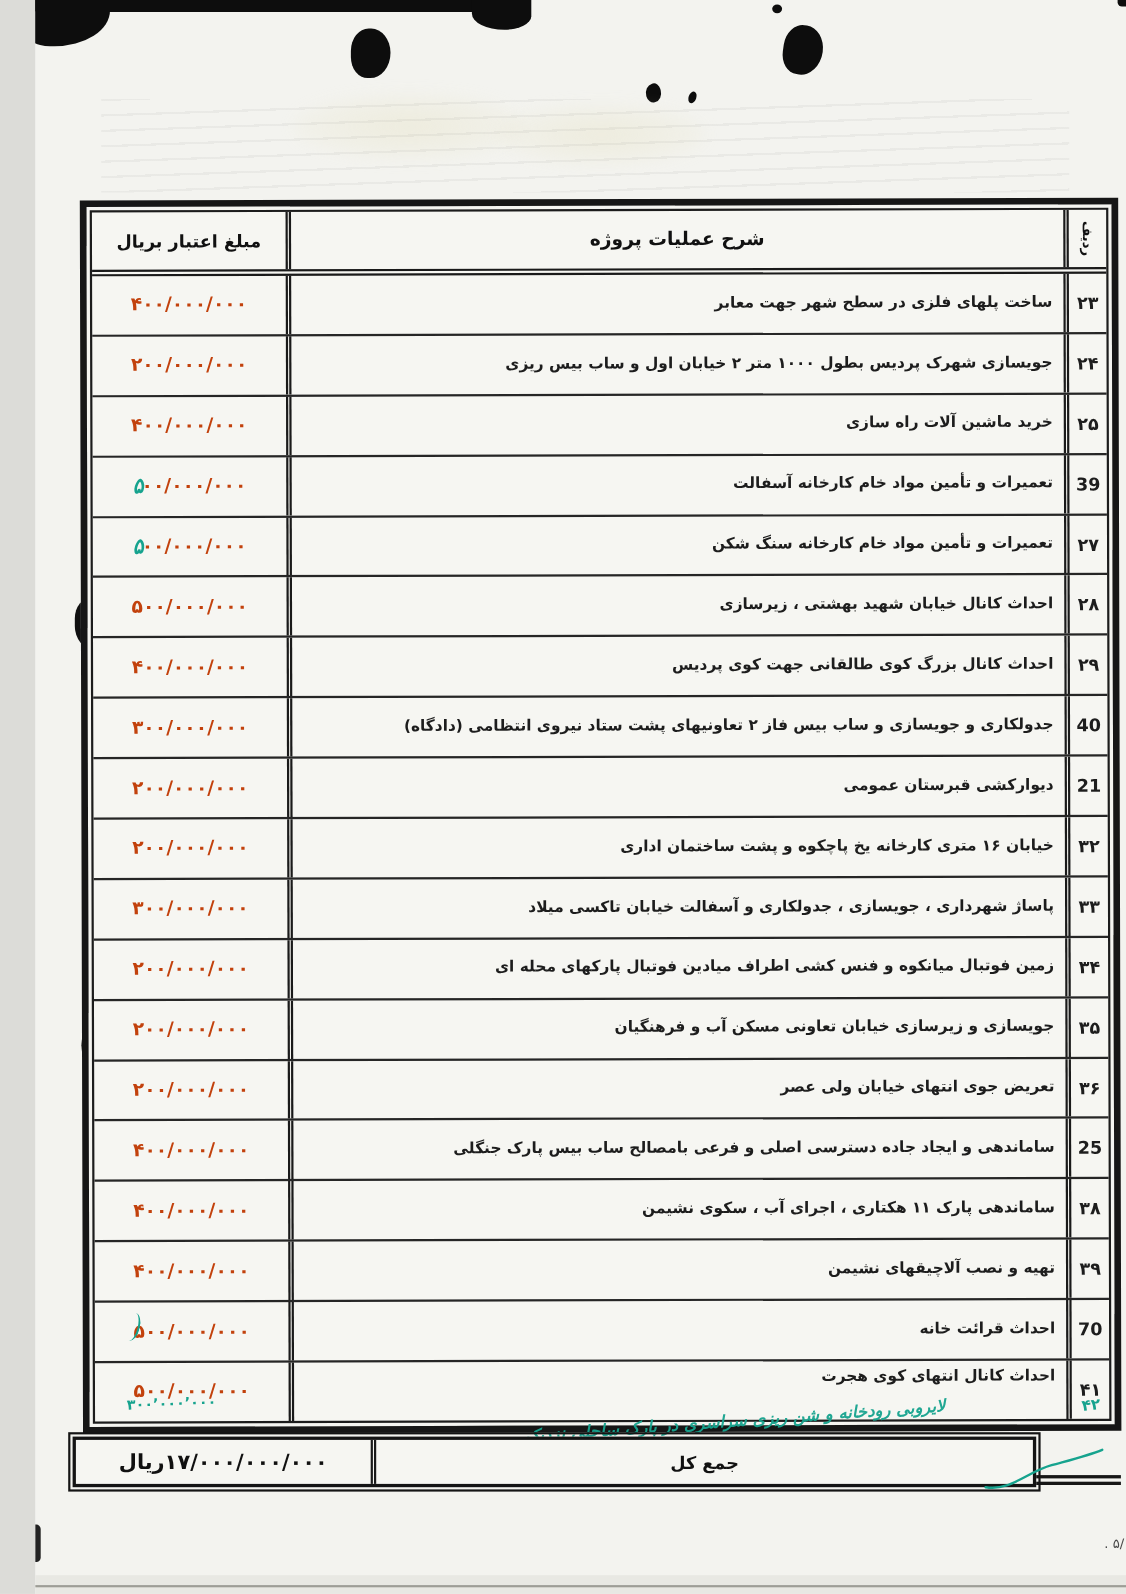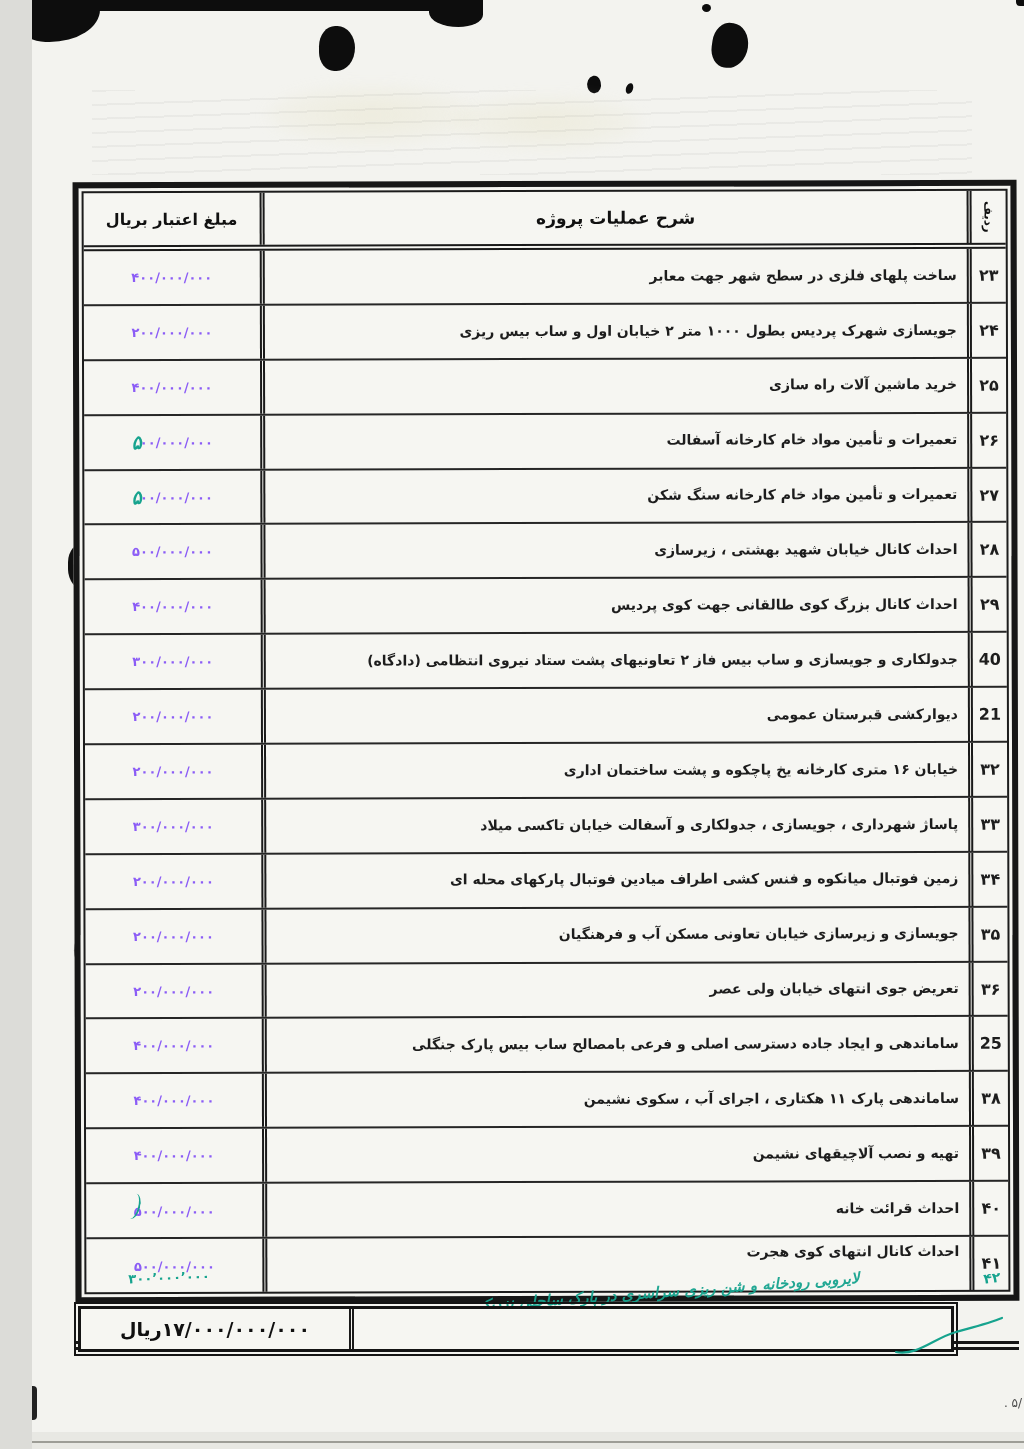--- a/index.html
+++ b/index.html
@@ -51,42 +51,42 @@
     transform:rotate(-0.15deg);
   }
   .hrow{flex:0 0 52px;display:flex;border-bottom:6px double #1a1a1a;}
   .trow{flex:1 1 0;display:flex;border-bottom:2px solid #262626;position:relative;}
   .trow:last-child{border-bottom:none;}
   .c-amt{flex:0 0 176px;display:flex;align-items:center;justify-content:center;direction:ltr;position:relative;}
   .c-desc{flex:1 1 auto;display:flex;align-items:center;border-left:5px double #1a1a1a;border-right:5px double #1a1a1a;position:relative;}
   .c-no{flex:0 0 34px;display:flex;align-items:center;justify-content:center;}
   .desc-text{direction:rtl;text-align:right;width:100%;padding:0 10px 0 6px;
     font-size:14px;font-weight:bold;color:#1d1d1d;line-height:1.25;}
-  .amt-text{font-size:13px;font-weight:bold;color:#8b5cf6;letter-spacing:.5px;white-space:nowrap;}
+  .amt-text{font-size:17px;font-weight:bold;color:#c2410c;letter-spacing:.5px;white-space:nowrap;}
   .no-text{font-size:16px;font-weight:bold;color:#1d1d1d;}
   .h-amt-label{font-size:16px;font-weight:bold;color:#111;}
   .h-desc-label{font-size:17px;font-weight:bold;color:#111;width:100%;text-align:center;}
   .h-no-label{font-size:12px;font-weight:bold;color:#111;display:block;transform:rotate(90deg);white-space:nowrap;}
   
   .hand{color:#16a38e;font-weight:bold;}
   .hand-digit{font-size:19px;font-style:italic;transform:rotate(-8deg);display:inline-block;margin-right:-2px;line-height:1;}
   .teal-check{position:absolute;left:-8px;top:-8px;width:12px;height:26px;
     border-right:2.5px solid #16a38e;border-radius:50%;transform:rotate(14deg);}
   .amt-wrap{position:relative;display:inline-block;}
   .hand-under-amt{position:absolute;left:-6px;top:14px;font-size:13px;letter-spacing:2px;transform:rotate(-2deg);white-space:nowrap;}
   .hand-under-no{position:absolute;left:2px;top:16px;font-size:14px;transform:rotate(-6deg);}
   .no-wrap{position:relative;display:inline-block;}
   .hand-note{position:absolute;right:110px;bottom:-10px;font-size:15px;font-style:italic;
     letter-spacing:1px;transform:rotate(-4deg);direction:rtl;white-space:nowrap;opacity:.95;}
   .r41 .desc-text{align-self:flex-start;padding-top:6px;}
   
   .total-box{
-    position:absolute;left:46px;top:1306px;width:876px;height:46px;box-sizing:border-box;
+    position:absolute;left:34px;top:1306px;width:876px;height:46px;box-sizing:border-box;
     border:3px solid #141414;outline:2px solid #141414;outline-offset:2px;
-    background:#f6f6f2;display:flex;z-index:3;
+    background:#f6f6f2;display:flex;z-index:3;justify-content:flex-end;
   }
   .t-amt{flex:0 0 268px;display:flex;align-items:center;justify-content:center;border-right:5px double #1a1a1a;}
   .t-amt span{direction:rtl;font-size:19px;font-weight:bold;color:#101010;white-space:nowrap;}
   .t-label{flex:1;display:flex;align-items:center;justify-content:center;font-size:16px;font-weight:bold;color:#111;}
   .bottom-bar{position:absolute;left:42px;top:1341px;width:945px;height:0;border-top:9px double #161616;z-index:2;}
   .swoosh{position:absolute;left:858px;top:1312px;z-index:4;}
   .page-mark{position:absolute;left:926px;top:1396px;width:64px;text-align:right;
     font-size:12px;color:#4a4a4a;direction:ltr;}
 </style>
 </head>
@@ -164,21 +164,21 @@
 
     <div class="trow">
       <div class="c-amt">
         <span class="hand hand-digit">۵</span>
           <span class="amt-text">۰۰/۰۰۰/۰۰۰</span>
       </div>
       <div class="c-desc">
           <span class="desc-text">تعمیرات و تأمین مواد خام کارخانه آسفالت</span>
         </div>
       <div class="c-no">
-          <span class="no-text">۲۶</span>
+          <span class="no-text">39</span>
         </div>
     </div>
 
     <div class="trow">
       <div class="c-amt">
         <span class="hand hand-digit">۵</span>
           <span class="amt-text">۰۰/۰۰۰/۰۰۰</span>
       </div>
       <div class="c-desc">
           <span class="desc-text">تعمیرات و تأمین مواد خام کارخانه سنگ شکن</span>
@@ -336,21 +336,21 @@
       <div class="c-amt">
         <span class="amt-wrap">
           <span class="teal-check"></span>
           <span class="amt-text">۵۰۰/۰۰۰/۰۰۰</span>
         </span>
       </div>
       <div class="c-desc">
           <span class="desc-text">احداث قرائت خانه</span>
         </div>
       <div class="c-no">
-          <span class="no-text">۴۰</span>
+          <span class="no-text">70</span>
         </div>
     </div>
 
     <div class="trow r41">
       <div class="c-amt">
         <span class="amt-wrap">
           <span class="amt-text">۵۰۰/۰۰۰/۰۰۰</span>
           <span class="hand hand-under-amt">۳۰۰٬۰۰۰٬۰۰۰</span>
         </span>
       </div>
@@ -365,20 +365,23 @@
         </span>
       </div>
     </div>
   </div>
 
   <div class="bottom-bar"></div>
   <div class="total-box">
     <div class="t-amt">
       <span>۱۷/۰۰۰/۰۰۰/۰۰۰ریال</span>
     </div>
+    <div class="t-label">
+      <span>جمع کل</span>
+    </div>
   </div>
 
   <svg class="swoosh" width="120" height="48" viewBox="0 0 120 48">
     <path d="M6,40 C28,44 44,26 66,20 C84,15 100,11 112,6" stroke="#16a38e" stroke-width="2.2" fill="none" stroke-linecap="round"></path>
   </svg>
 
   <div class="page-mark">. ۵/</div>
 
 </div>
 

